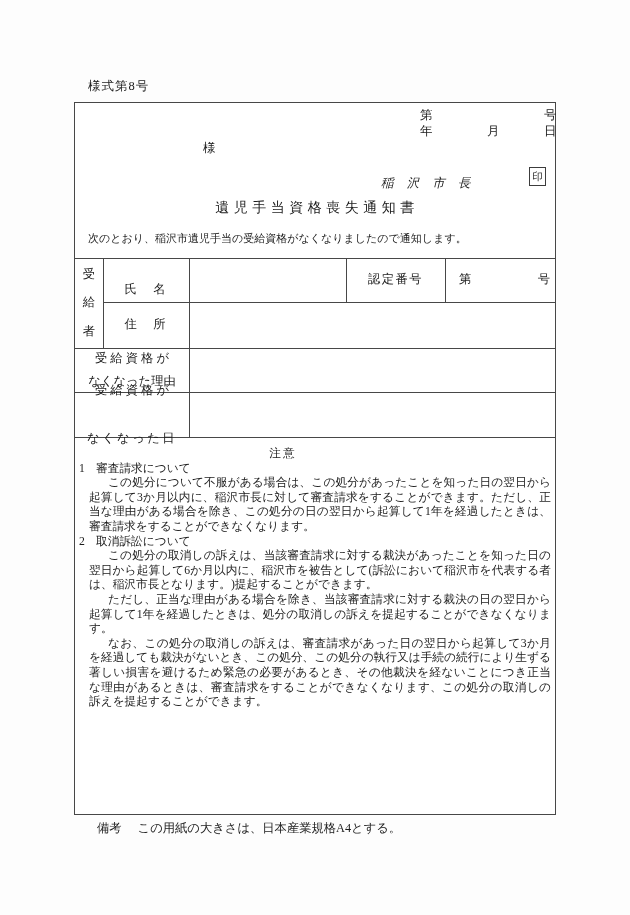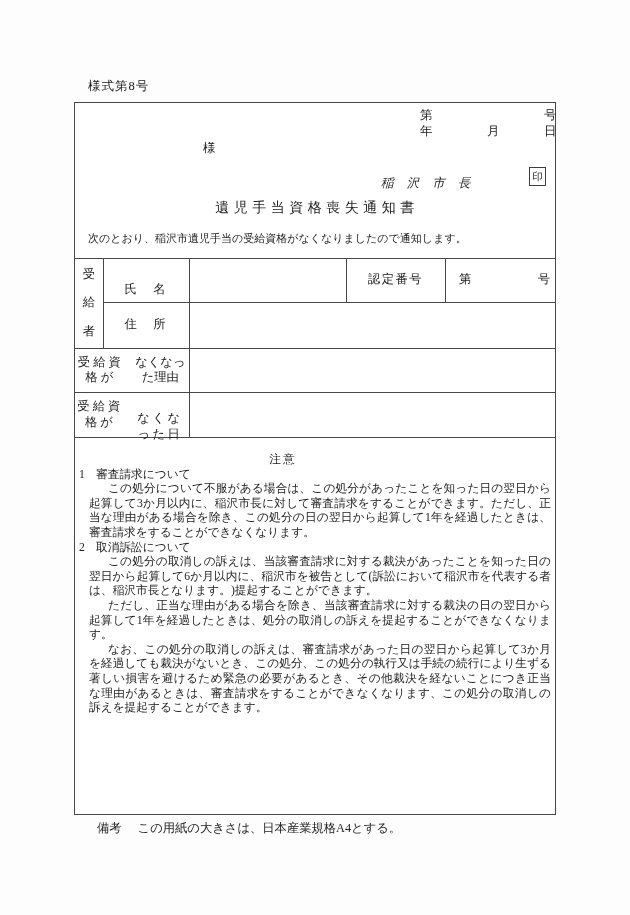--- a/index.html
+++ b/index.html
@@ -31,27 +31,27 @@
   .doc-title{
     position:absolute;left:0;top:96px;width:100%;text-align:center;
     font-size:14px;white-space:nowrap;letter-spacing:0.5px;
   }
   .intro{position:absolute;left:13px;top:128px;font-size:11px;white-space:nowrap;}
   
   .cell{position:absolute;display:flex;align-items:center;justify-content:center;
     font-size:12.3px;line-height:15.5px;text-align:center;}
   .cell.left{justify-content:flex-start;}
   .recipient-col{flex-direction:column;gap:13px;}
-  .two-line{flex-direction:row;gap:8px;}
+  .two-line{flex-direction:column;gap:8px;}
   .spread{justify-content:space-between;padding:0 5px 0 14px;box-sizing:border-box;}
   .spaced-day{letter-spacing:2.5px;margin-top:24px;}
   
   .notes{
     position:absolute;left:0;top:334px;width:480px;height:377px;
-    font-size:11.7px;line-height:14.6px;box-sizing:border-box;padding-top:16px;
+    font-size:11.7px;line-height:14.6px;box-sizing:border-box;padding-top:10px;
   }
   .notes-heading{text-align:center;position:relative;left:-32px;letter-spacing:2px;}
   .note-title-row{position:relative;padding-left:21px;}
   .note-no{position:absolute;left:4px;top:0;}
   .notes p{
     margin:0 4px 0 14px;text-indent:19px;text-align:justify;
   }
   
   .remarks{position:absolute;left:97px;top:820px;font-size:12.3px;white-space:nowrap;}
   .remarks .rtxt{margin-left:16px;}

